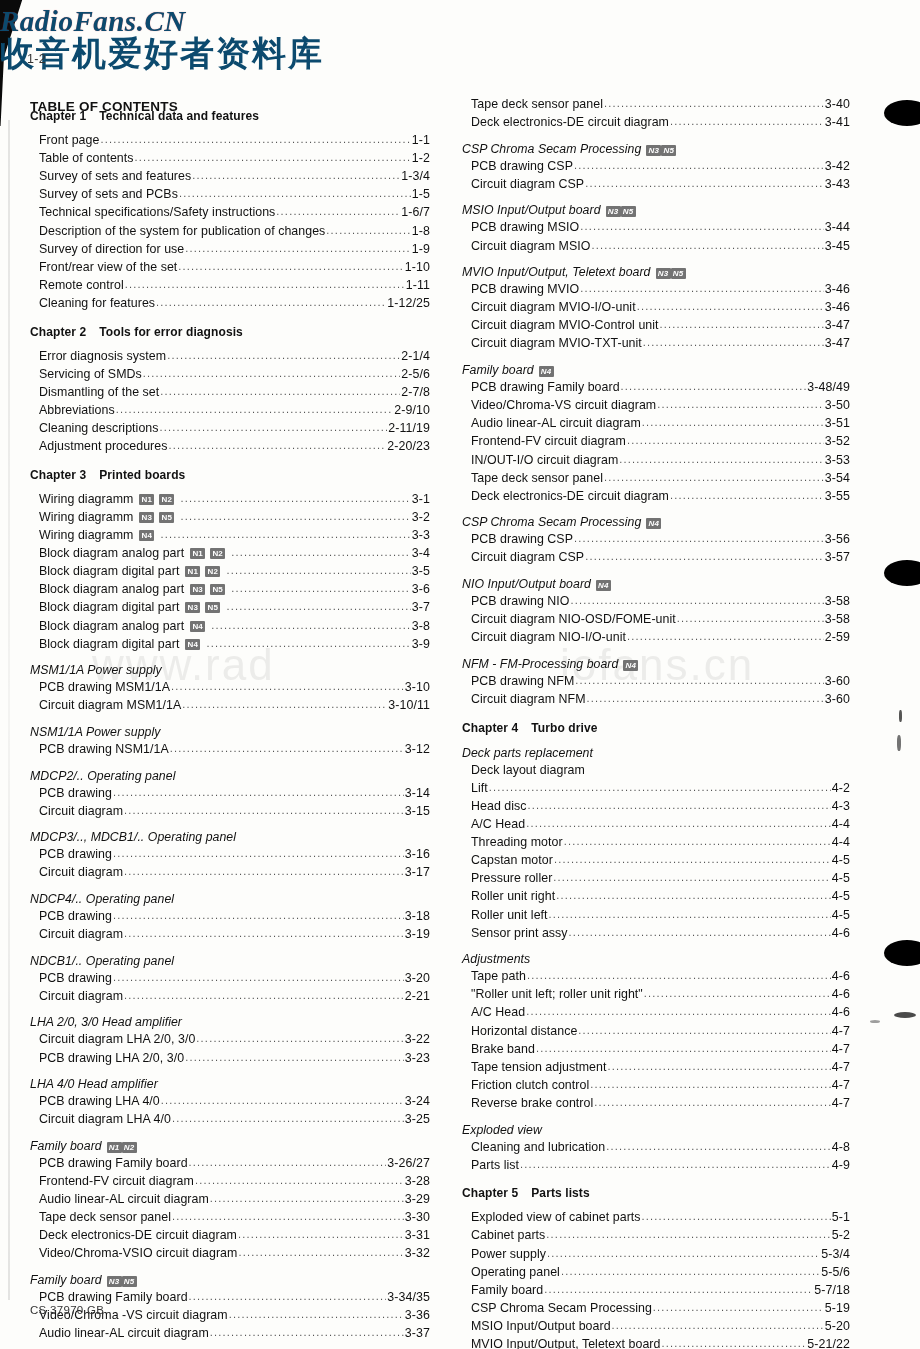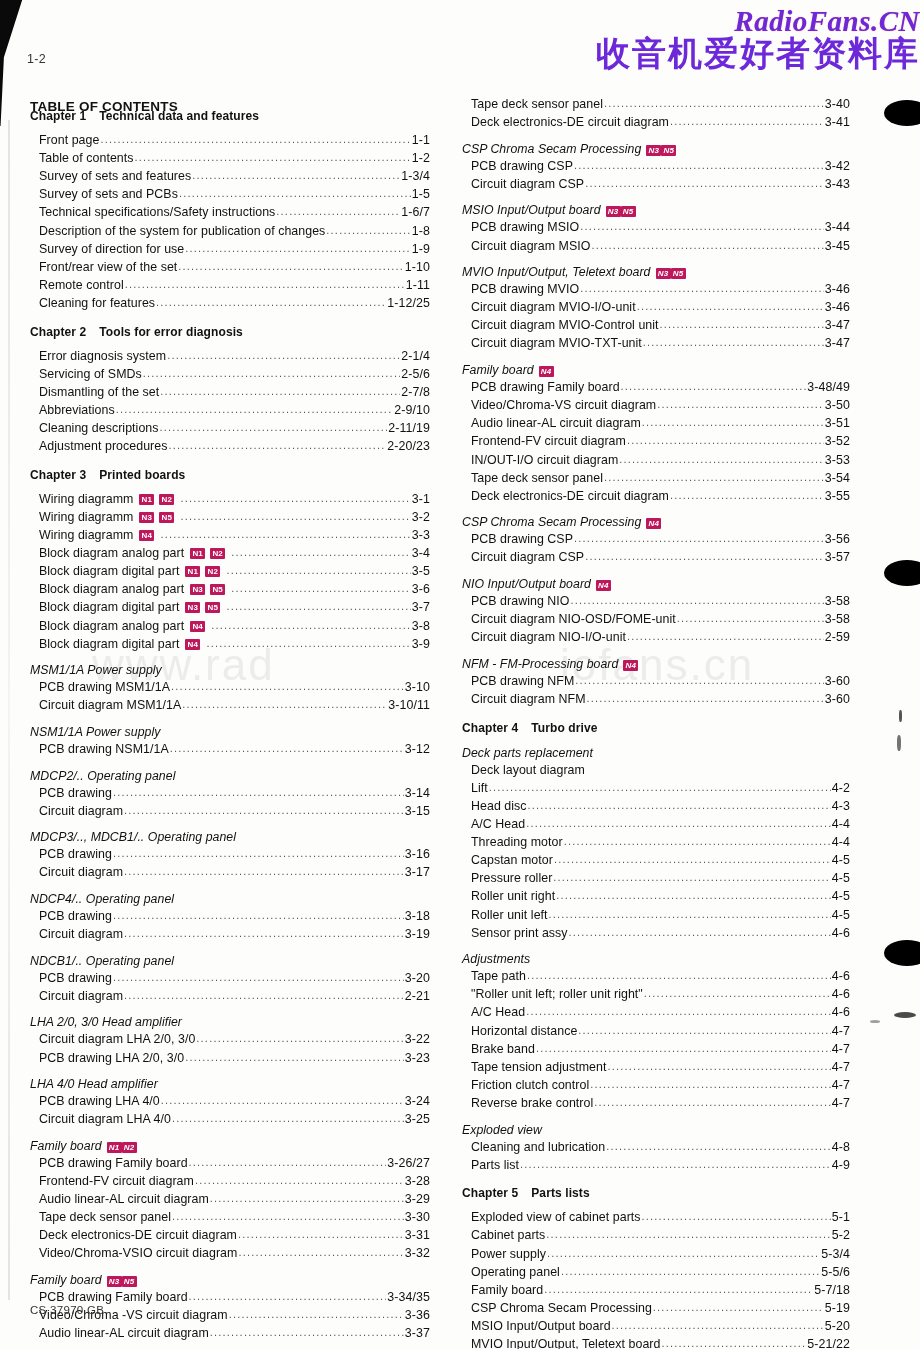--- a/index.html
+++ b/index.html
@@ -44,22 +44,22 @@
     font-family:"Liberation Sans", sans-serif;
     pointer-events:none;
     white-space:nowrap;
     text-align:center;
   }
   .wm-left{left:92px;top:640px;}
   .wm-right{left:560px;top:640px;}
 
   
   .brand{
-    position:absolute;left:0;right:0;top:6px;text-align:right;
-    color:#6d28d9;
+    position:absolute;left:0;right:0;top:6px;text-align:left;
+    color:#0c4a6e;
     pointer-events:none;
   }
   .brand .en{
     font-family:"Liberation Serif", serif;
     font-weight:bold;font-style:italic;
     font-size:29px;letter-spacing:.5px;line-height:1.05;
     text-shadow:0 0 1px rgba(232,19,26,.5);
   }
   .brand .cn{
     font-size:34px;font-weight:bold;line-height:1.15;
@@ -118,21 +118,21 @@
     transform:translateY(-1px);
   }
   .entry .dots::before{
     content:"......................................................................................................................";
   }
   .entry .page{flex:0 0 auto;letter-spacing:.1px;}
 
   
   .badge{
     display:inline-block;
-    background:#be185d;color:#fff;
+    background:#737373;color:#fff;
     font-size:8px;font-weight:bold;
     line-height:11px;
     height:11px;min-width:13px;
     text-align:center;
     padding:0 1px;
     letter-spacing:.2px;
     border-radius:1px;
     transform:translateY(-1px);
     font-family:"Liberation Sans", sans-serif;
   }

